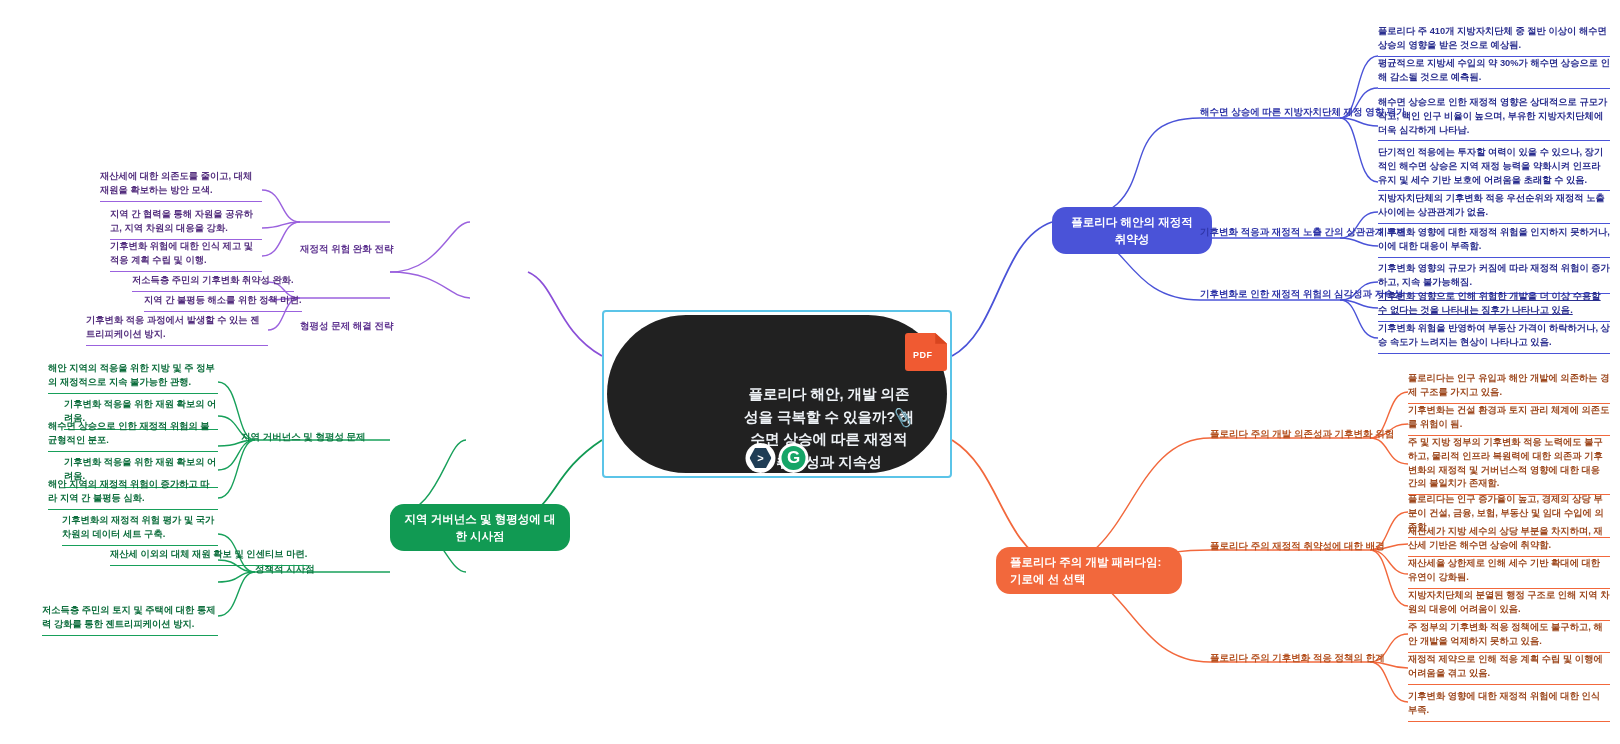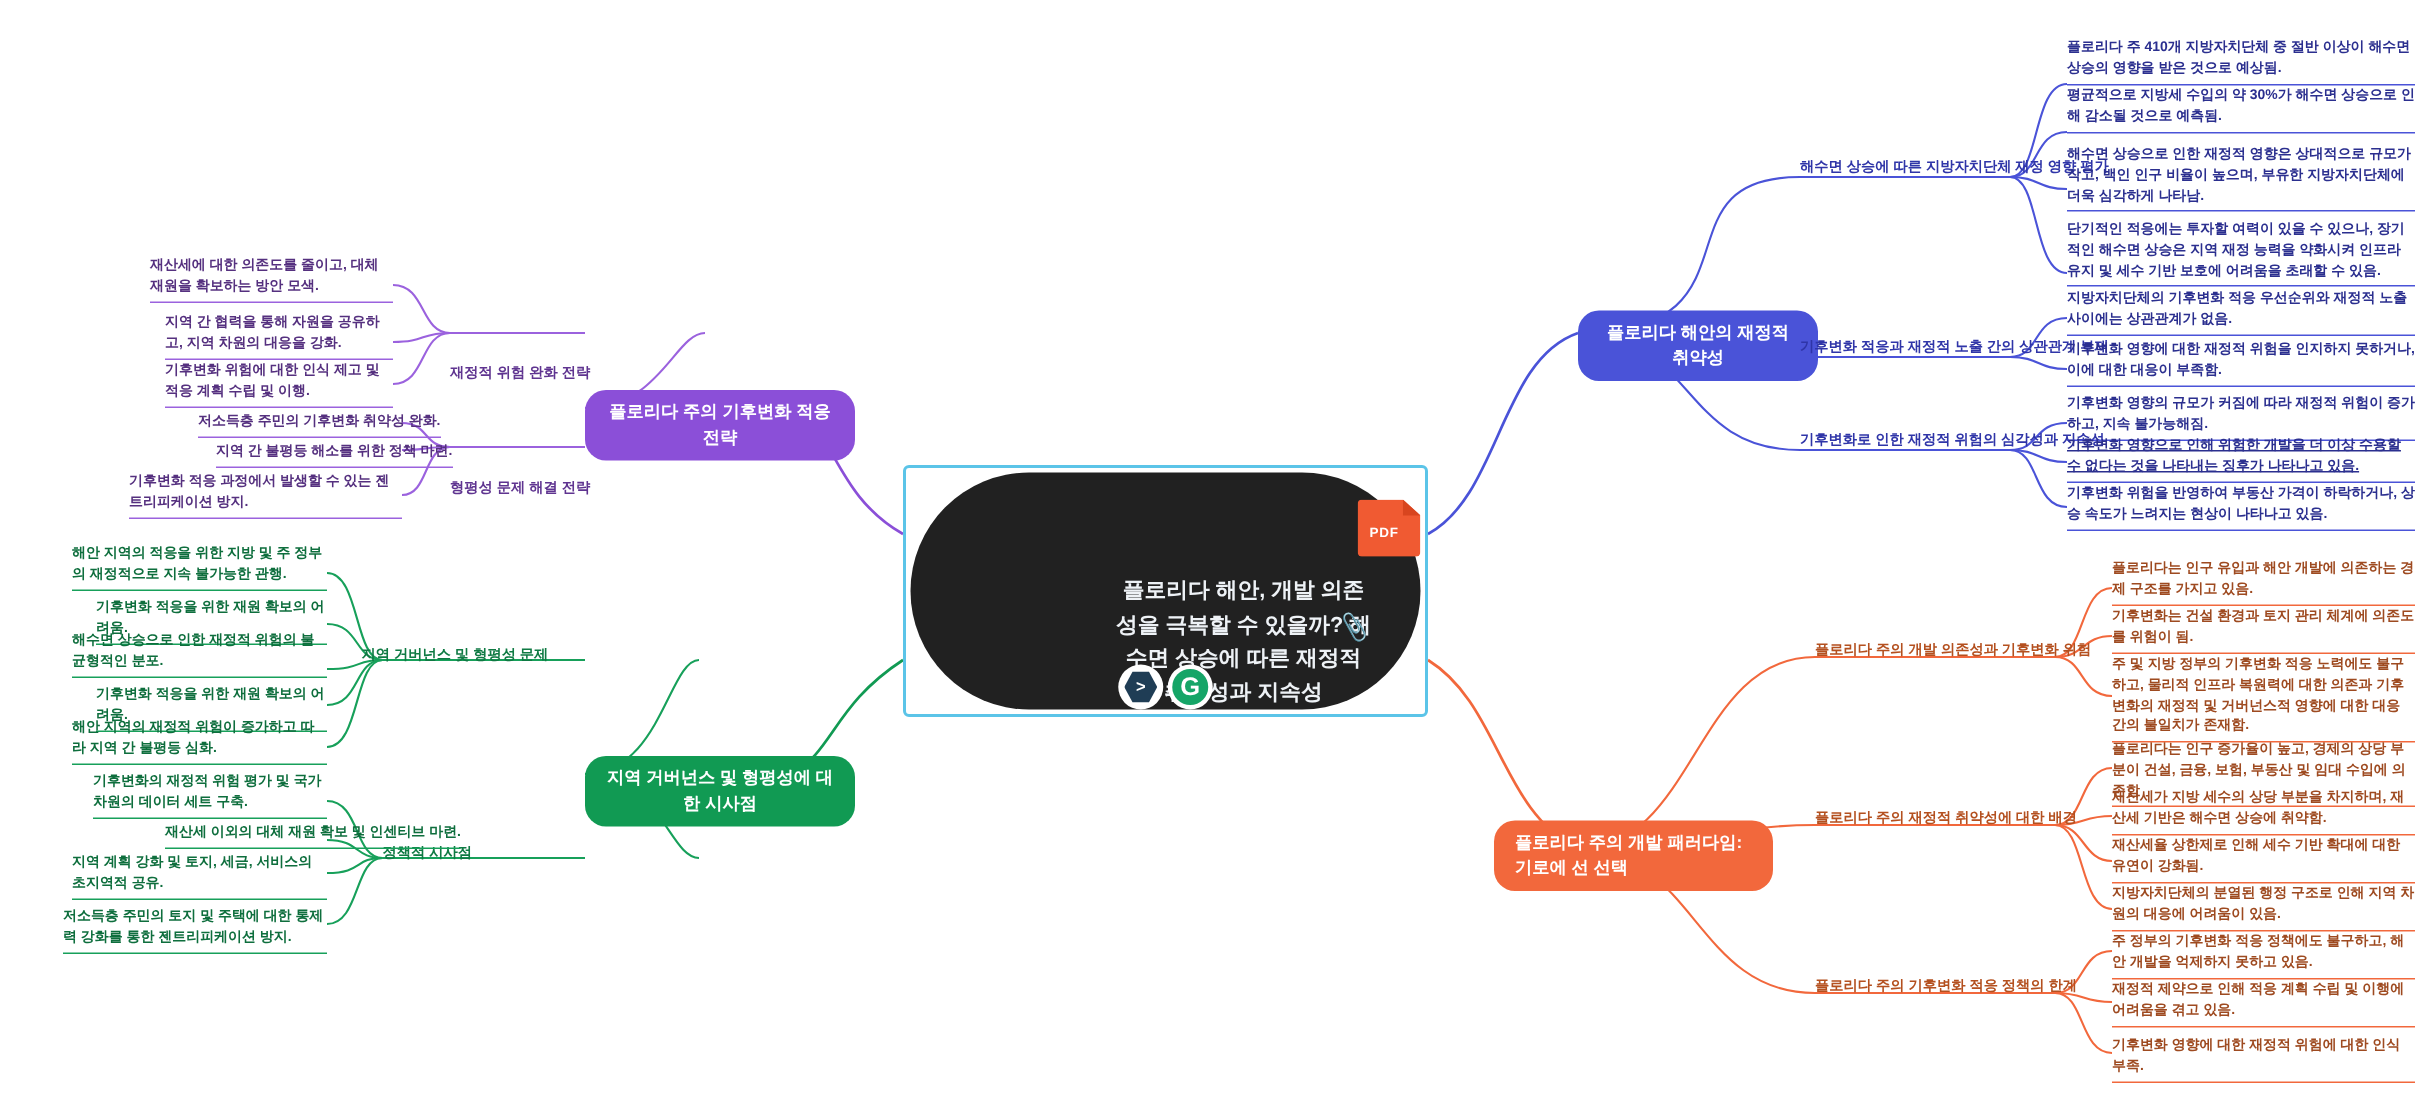--- a/index.html
+++ b/index.html
@@ -225,21 +225,20 @@
   <div class="leaf orange" style="left:1408px; top:404px; width:202px;">기후변화는 건설 환경과 토지 관리 체계에 의존도를 위험이 됨.</div>
   <div class="leaf orange" style="left:1408px; top:436px; width:202px;">주 및 지방 정부의 기후변화 적응 노력에도 불구하고, 물리적 인프라 복원력에 대한 의존과 기후변화의 재정적 및 거버넌스적 영향에 대한 대응 간의 불일치가 존재함.</div>
   <div class="leaf orange" style="left:1408px; top:493px; width:202px;">플로리다는 인구 증가율이 높고, 경제의 상당 부분이 건설, 금융, 보험, 부동산 및 임대 수입에 의존함</div>
   <div class="leaf orange" style="left:1408px; top:525px; width:202px;">재산세가 지방 세수의 상당 부분을 차지하며, 재산세 기반은 해수면 상승에 취약함.</div>
   <div class="leaf orange" style="left:1408px; top:557px; width:202px;">재산세율 상한제로 인해 세수 기반 확대에 대한 유연이 강화됨.</div>
   <div class="leaf orange" style="left:1408px; top:589px; width:202px;">지방자치단체의 분열된 행정 구조로 인해 지역 차원의 대응에 어려움이 있음.</div>
   <div class="leaf orange" style="left:1408px; top:621px; width:202px;">주 정부의 기후변화 적응 정책에도 불구하고, 해안 개발을 억제하지 못하고 있음.</div>
   <div class="leaf orange" style="left:1408px; top:653px; width:202px;">재정적 제약으로 인해 적응 계획 수립 및 이행에 어려움을 겪고 있음.</div>
   <div class="leaf orange" style="left:1408px; top:690px; width:202px;">기후변화 영향에 대한 재정적 위험에 대한 인식 부족.</div>
 
-  <div class="pill purple" style="left:390px; top:260px; width:180px; text-align:center;">플로리다 주의 기후변화 적응 전략</div>
 
   <div class="sublabel purple" style="left:300px; top:210px;">재정적 위험 완화 전략</div>
   <div class="sublabel purple" style="left:300px; top:287px;">형평성 문제 해결 전략</div>
 
   <div class="leaf purple" style="left:100px; top:170px; width:162px;">재산세에 대한 의존도를 줄이고, 대체 재원을 확보하는 방안 모색.</div>
   <div class="leaf purple" style="left:110px; top:208px; width:152px;">지역 간 협력을 통해 자원을 공유하고, 지역 차원의 대응을 강화.</div>
   <div class="leaf purple" style="left:110px; top:240px; width:152px;">기후변화 위험에 대한 인식 제고 및 적응 계획 수립 및 이행.</div>
   <div class="leaf purple tight" style="left:132px; top:274px;">저소득층 주민의 기후변화 취약성 완화.</div>
   <div class="leaf purple tight" style="left:144px; top:294px;">지역 간 불평등 해소를 위한 정책 마련.</div>
   <div class="leaf purple" style="left:86px; top:314px; width:182px;">기후변화 적응 과정에서 발생할 수 있는 젠트리피케이션 방지.</div>
@@ -249,16 +248,15 @@
   <div class="sublabel green" style="left:241px; top:430px;text-align:right;">지역 거버넌스 및 형평성 문제</div>
   <div class="sublabel green" style="left:255px; top:562px;">정책적 시사점</div>
 
   <div class="leaf green" style="left:48px; top:362px; width:170px;">해안 지역의 적응을 위한 지방 및 주 정부의 재정적으로 지속 불가능한 관행.</div>
   <div class="leaf green" style="left:64px; top:398px; width:154px;">기후변화 적응을 위한 재원 확보의 어려움.</div>
   <div class="leaf green" style="left:48px; top:420px; width:170px;">해수면 상승으로 인한 재정적 위험의 불균형적인 분포.</div>
   <div class="leaf green" style="left:64px; top:456px; width:154px;">기후변화 적응을 위한 재원 확보의 어려움.</div>
   <div class="leaf green" style="left:48px; top:478px; width:170px;">해안 지역의 재정적 위험이 증가하고 따라 지역 간 불평등 심화.</div>
   <div class="leaf green" style="left:62px; top:514px; width:156px;">기후변화의 재정적 위험 평가 및 국가 차원의 데이터 세트 구축.</div>
   <div class="leaf green tight" style="left:110px; top:548px;">재산세 이외의 대체 재원 확보 및 인센티브 마련.</div>
-  <div class="leaf green" style="left:48px; top:568px; width:170px;">지역 계획 강화 및 토지, 세금, 서비스의 초지역적 공유.</div>
   <div class="leaf green" style="left:42px; top:604px; width:176px;">저소득층 주민의 토지 및 주택에 대한 통제력 강화를 통한 젠트리피케이션 방지.</div>
 
 </div>
 
 </body></html>

